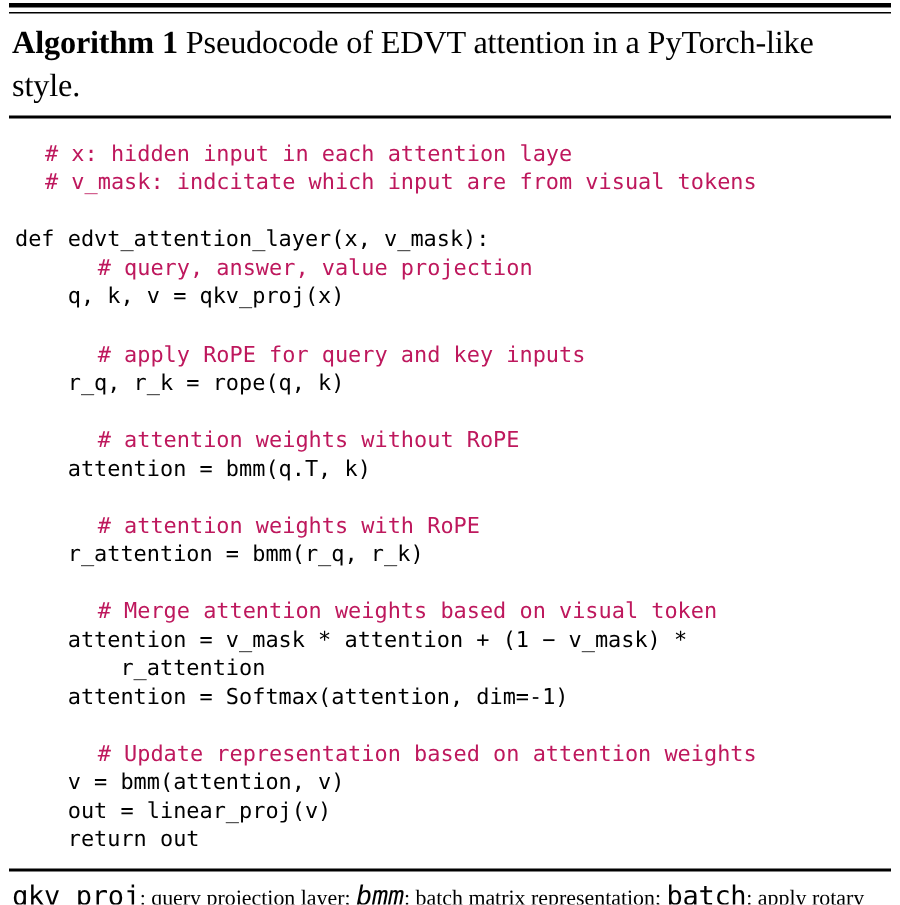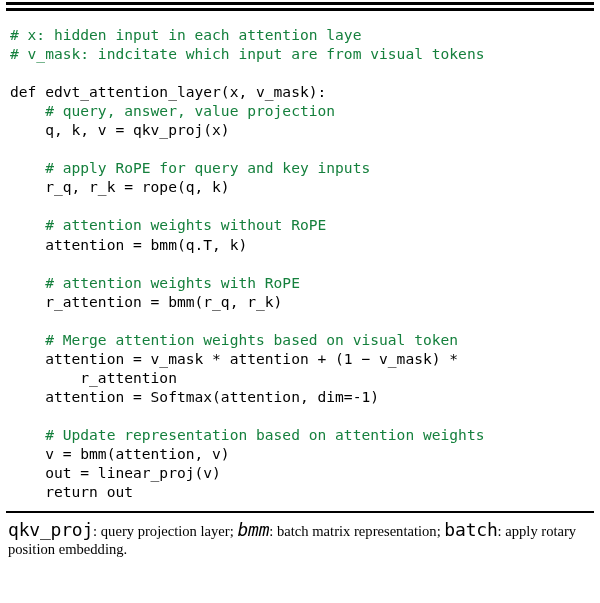--- a/index.html
+++ b/index.html
@@ -66,21 +66,22 @@
     letter-spacing: 0px;
     color: #000000;
   }
   .code-line {
     min-height: 19.05px;
   }
   .code-line.blank {
     height: 19.05px;
   }
   .cmt {
-    color: #15803d;
+    color: #be185d;
+    margin-left: 20px;
   }
 
   
   .footnote {
     font-family: "Liberation Serif", serif;
     font-size: 14.6px;
     line-height: 1.19;
     padding: 6px 2px 0 2px;
   }
   .footnote .mono-lg {
@@ -96,20 +97,24 @@
   }
 </style>
 </head>
 <body>
 
 <div class="algorithm-box">
 
   <div class="rule-thick"></div>
   <div class="rule-thin"></div>
 
+  <div class="caption">
+    <span class="alg-label">Algorithm 1</span>
+    <span>Pseudocode of EDVT attention in a PyTorch-like style.</span>
+  </div>
 
   <div class="rule-mid"></div>
 
   <div class="code-block" id="code-block"><div class="code-line"><span class="cmt"># x: hidden input in each attention laye</span></div><div class="code-line"><span class="cmt"># v_mask: indcitate which input are from visual tokens</span></div><div class="code-line blank">&nbsp;</div><div class="code-line"><span>def edvt_attention_layer(x, v_mask):</span></div><div class="code-line"><span class="cmt">    # query, answer, value projection</span></div><div class="code-line"><span>    q, k, v = qkv_proj(x)</span></div><div class="code-line blank">&nbsp;</div><div class="code-line"><span class="cmt">    # apply RoPE for query and key inputs</span></div><div class="code-line"><span>    r_q, r_k = rope(q, k)</span></div><div class="code-line blank">&nbsp;</div><div class="code-line"><span class="cmt">    # attention weights without RoPE</span></div><div class="code-line"><span>    attention = bmm(q.T, k)</span></div><div class="code-line blank">&nbsp;</div><div class="code-line"><span class="cmt">    # attention weights with RoPE</span></div><div class="code-line"><span>    r_attention = bmm(r_q, r_k)</span></div><div class="code-line blank">&nbsp;</div><div class="code-line"><span class="cmt">    # Merge attention weights based on visual token</span></div><div class="code-line"><span>    attention = v_mask * attention + (1 − v_mask) *</span></div><div class="code-line"><span>        r_attention</span></div><div class="code-line"><span>    attention = Softmax(attention, dim=-1)</span></div><div class="code-line blank">&nbsp;</div><div class="code-line"><span class="cmt">    # Update representation based on attention weights</span></div><div class="code-line"><span>    v = bmm(attention, v)</span></div><div class="code-line"><span>    out = linear_proj(v)</span></div><div class="code-line"><span>    return out</span></div></div>
 
   <div class="rule-bottom"></div>
 
   <div class="footnote">
     <span class="mono-lg">qkv_proj</span><span>: query projection layer; </span><span class="mono-sm">bmm</span><span>: batch matrix representation; </span><span class="mono-lg">batch</span><span>: apply rotary position embedding.</span>
   </div>

